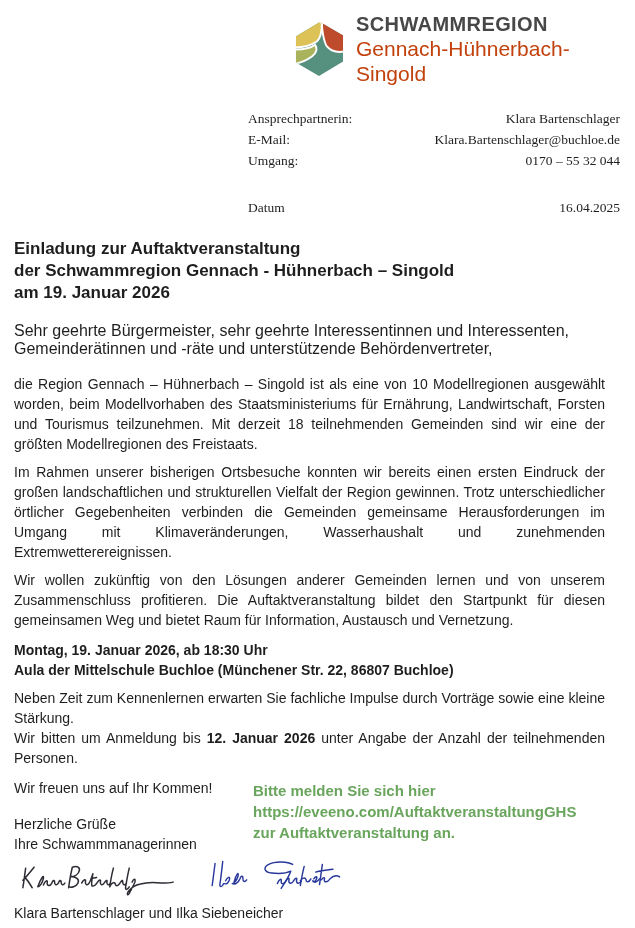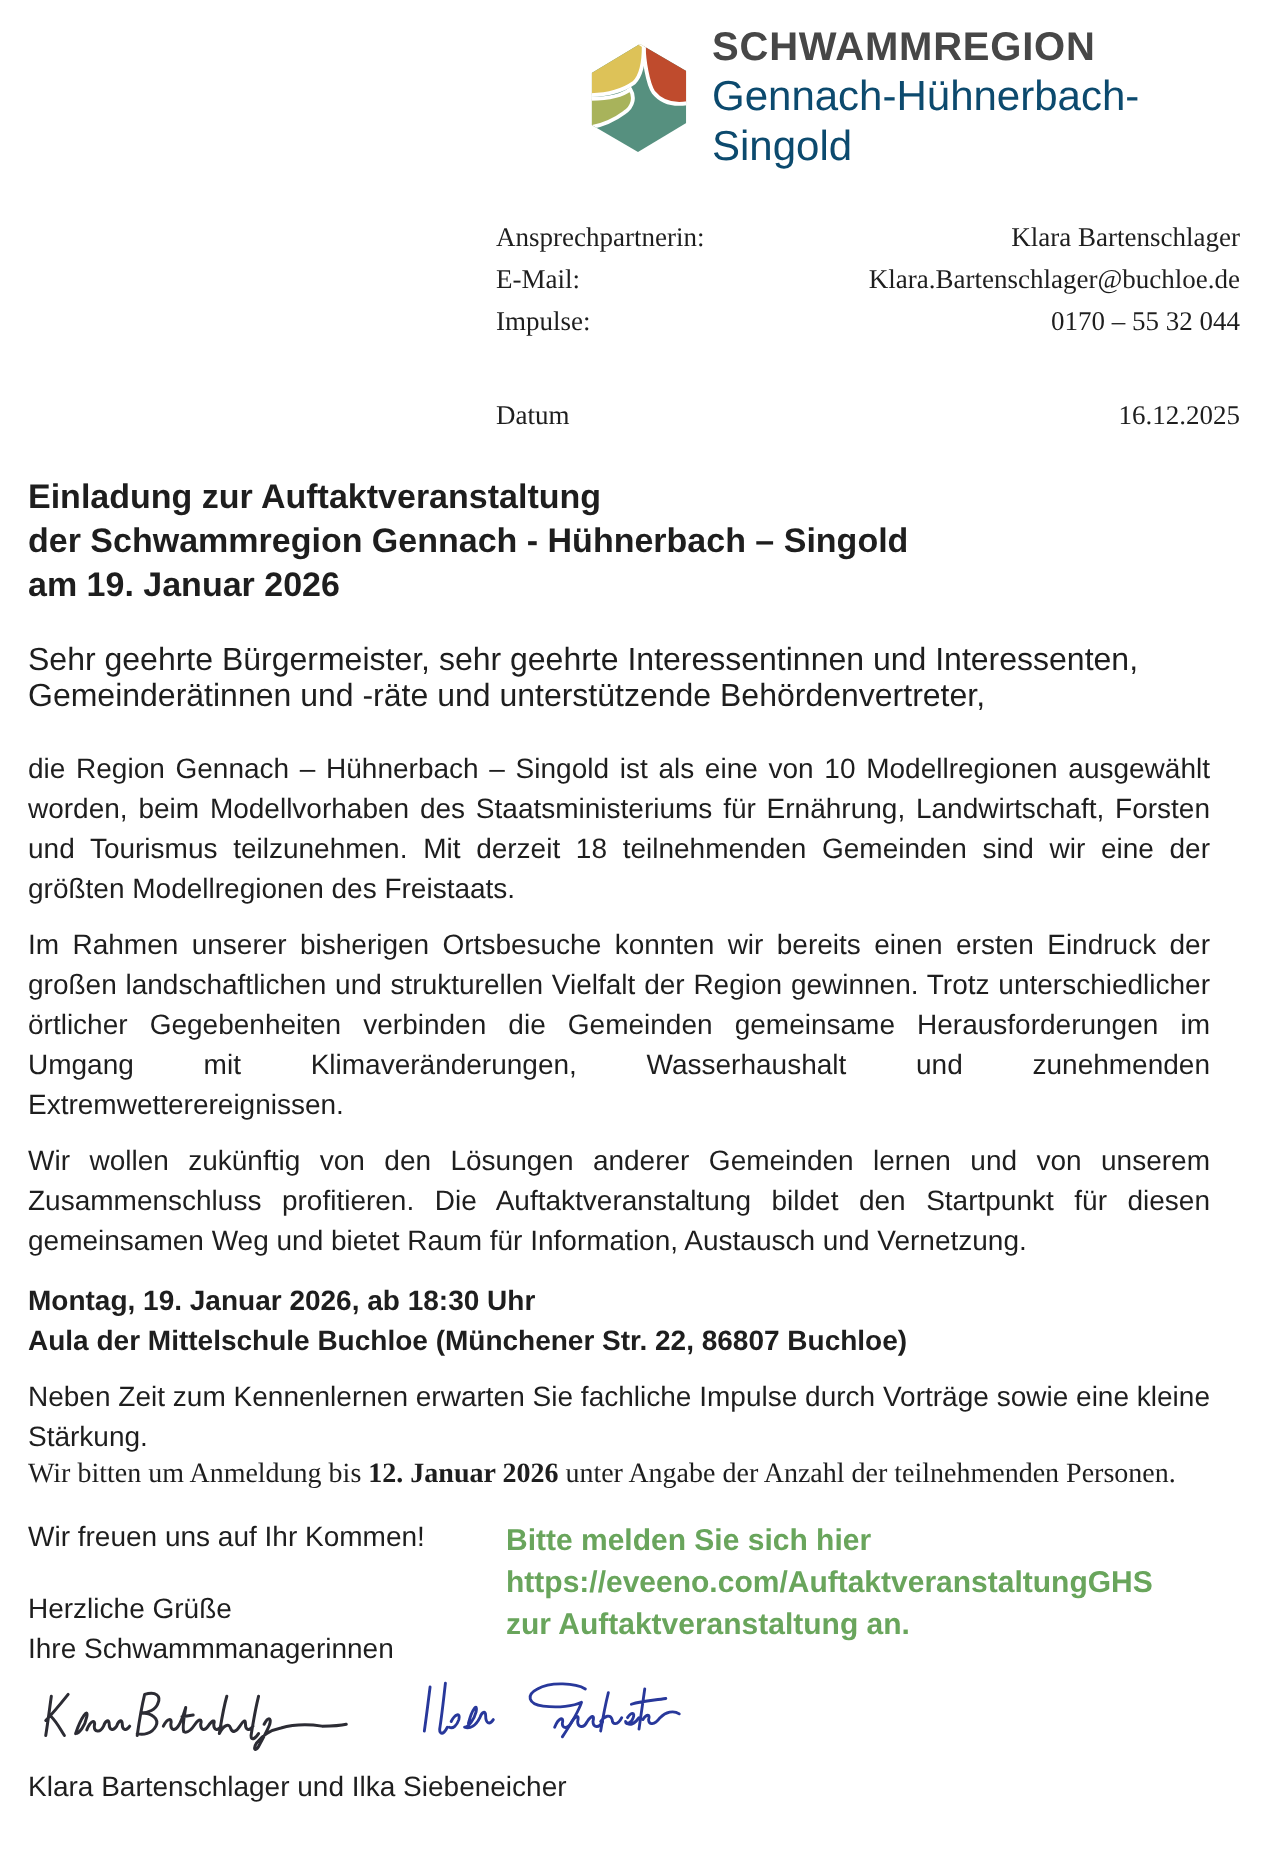--- a/index.html
+++ b/index.html
@@ -8,21 +8,21 @@
     font-family:"Liberation Sans",sans-serif;color:#1e1e1e;
     overflow:hidden;
   }
   .page{box-sizing:border-box;width:635px;height:928px;padding:0 15px 0 14px;position:relative;}
 
   
   .logo-row{margin-top:12px;padding-left:278px;display:flex;align-items:flex-end;}
   .logo{display:flex;align-items:center;gap:10px;}
   .logo svg{flex:0 0 auto;}
   .logo-title{font-size:20px;font-weight:bold;color:#474747;letter-spacing:.4px;line-height:24px;}
-  .logo-subtitle{font-size:21px;color:#0c4a6e;line-height:25px;}
+  .logo-subtitle{font-size:21px;color:#c2410c;line-height:25px;}
 
   
   .contact{margin-top:22px;margin-left:234px;width:372px;font-size:13.5px;font-family:Liberation Serif, serif;}
   .crow{display:flex;justify-content:space-between;line-height:21px;}
   .date-row{margin-top:26px;}
 
   
   .title{margin:20px 0 0 0;font-size:17px;font-weight:bold;line-height:22px;}
 
   
@@ -79,26 +79,26 @@
   <section class="contact">
     <div class="crow">
       <span>Ansprechpartnerin:</span>
       <span>Klara Bartenschlager</span>
     </div>
     <div class="crow">
       <span>E-Mail:</span>
       <span>Klara.Bartenschlager@buchloe.de</span>
     </div>
     <div class="crow">
-      <span>Impulse:</span>
+      <span>Umgang:</span>
       <span>0170 – 55 32 044</span>
     </div>
     <div class="crow date-row">
       <span>Datum</span>
-      <span>16.12.2025</span>
+      <span>16.04.2025</span>
     </div>
   </section>
 
   <h1 class="title">
     <div>Einladung zur Auftaktveranstaltung</div>
     <div>der Schwammregion Gennach - Hühnerbach – Singold</div>
     <div>am 19. Januar 2026</div>
   </h1>
 
   <p class="para first">
@@ -110,21 +110,21 @@
   <p class="para">die Region Gennach – Hühnerbach – Singold ist als eine von 10 Modellregionen ausgewählt worden, beim Modellvorhaben des Staatsministeriums für Ernährung, Landwirtschaft, Forsten und Tourismus teilzunehmen. Mit derzeit 18 teilnehmenden Gemeinden sind wir eine der größten Modellregionen des Freistaats.</p>
   <p class="para">Im Rahmen unserer bisherigen Ortsbesuche konnten wir bereits einen ersten Eindruck der großen landschaftlichen und strukturellen Vielfalt der Region gewinnen. Trotz unterschiedlicher örtlicher Gegebenheiten verbinden die Gemeinden gemeinsame Herausforderungen im Umgang mit Klimaveränderungen, Wasserhaushalt und zunehmenden Extremwetterereignissen.</p>
   <p class="para">Wir wollen zukünftig von den Lösungen anderer Gemeinden lernen und von unserem Zusammenschluss profitieren. Die Auftaktveranstaltung bildet den Startpunkt für diesen gemeinsamen Weg und bietet Raum für Information, Austausch und Vernetzung.</p>
 
   <div class="para event">
     <div>Montag, 19. Januar 2026, ab 18:30 Uhr</div>
     <div>Aula der Mittelschule Buchloe (Münchener Str. 22, 86807 Buchloe)</div>
   </div>
 
   <p class="para">Neben Zeit zum Kennenlernen erwarten Sie fachliche Impulse durch Vorträge sowie eine kleine Stärkung.</p>
-  <p class="para" style="margin-top:0;font-family:Liberation Serif, serif;"><span>Wir bitten um Anmeldung bis </span><span class="b">12. Januar 2026</span><span> unter Angabe der Anzahl der teilnehmenden Personen.</span></p>
+  <p class="para" style="margin-top:0;"><span>Wir bitten um Anmeldung bis </span><span class="b">12. Januar 2026</span><span> unter Angabe der Anzahl der teilnehmenden Personen.</span></p>
 
   <div class="closing-row">
     <div class="closing-invite">Wir freuen uns auf Ihr Kommen!</div>
     <div class="registration" style="color: rgb(105, 165, 92);">
       <div>Bitte melden Sie sich hier</div>
       <div>https://eveeno.com/AuftaktveranstaltungGHS</div>
       <div>zur Auftaktveranstaltung an.</div>
     </div>
     <div class="greetings">
       <div>Herzliche Grüße</div>

